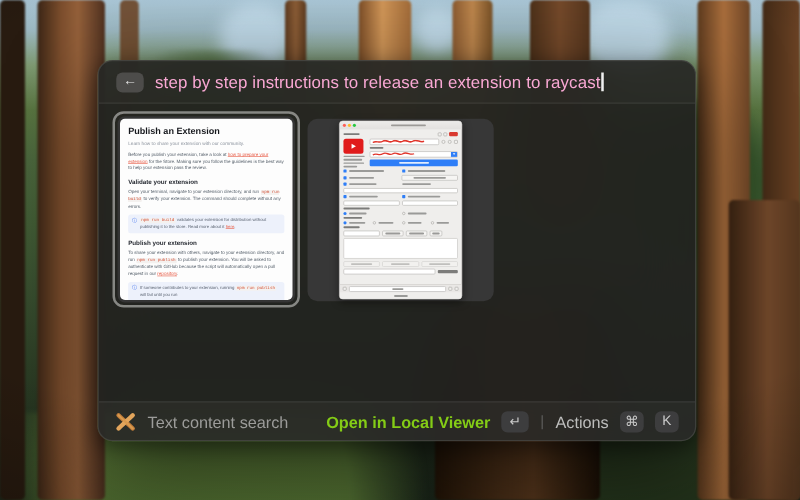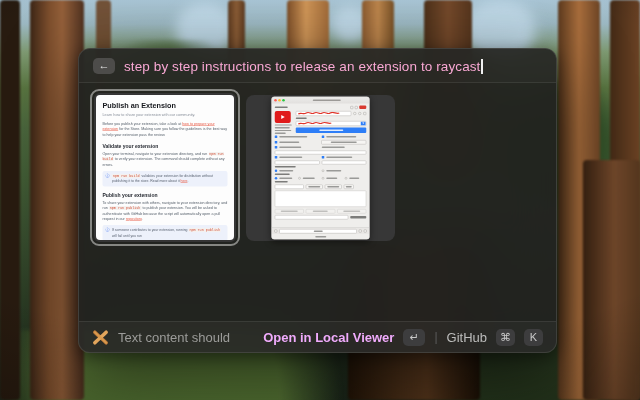--- a/index.html
+++ b/index.html
@@ -77,21 +77,21 @@
   .sq{display:inline-block;width:6px;height:6px;border:1px solid #a8a6a3;border-radius:1.5px;background:#f2f1ef;}
   .redpill{width:14px;height:7px;border-radius:2px;background:#d93a30;}
   .sl-foot{height:13px;background:#e9e7e5;border-top:1px solid #cfcdca;display:flex;align-items:center;padding:0 5px;gap:4px;flex:0 0 auto;}
   .sl-bottom{height:10px;display:flex;align-items:center;justify-content:center;flex:0 0 auto;background:#efeeec;}
 
   
   .footer{flex:0 0 31px;display:flex;align-items:center;padding:0 13px;gap:9px;
     border-top:1px solid rgba(255,255,255,.08);background:rgba(255,255,255,.035);}
   .mode-label{color:#9c9c9a;font-size:13px;}
   .spacer{flex:1;}
-  .primary-label{color:#f0abfc;font-size:13px;font-weight:700;}
+  .primary-label{color:#84cc16;font-size:13px;font-weight:700;}
   .kbd{min-width:19px;height:17px;padding:0 4px;border-radius:5px;background:#3d3d3e;color:#c9c9c9;
     font-size:11px;display:flex;align-items:center;justify-content:center;}
   .fdiv{color:#5d5d5c;font-size:12px;}
   .actions-label{color:#bdbdbc;font-size:13px;font-weight:500;}
 </style>
 </head>
 <body>
 
 <div class="stage">
 
@@ -331,24 +331,24 @@
       </div>
 
     </div>
 
     <div class="footer">
       <svg width="17" height="17" viewBox="0 0 24 24">
         <path d="M4 4.5 C9 9.5,15 14.5,20 19.5" stroke="#c07c3a" stroke-width="5" stroke-linecap="round" fill="none"></path>
         <path d="M20 4.5 C15 9.5,9 14.5,4 19.5" stroke="#e2a55c" stroke-width="5" stroke-linecap="round" fill="none"></path>
         <path d="M4 4.5 C9 9.5,15 14.5,20 19.5" stroke="#d99a4e" stroke-width="2.4" stroke-linecap="round" fill="none"></path>
       </svg>
-      <span class="mode-label">Text content should</span>
+      <span class="mode-label">Text content search</span>
       <span class="spacer"></span>
       <span class="primary-label">Open in Local Viewer</span>
       <span class="kbd" style="min-width:22px;">↵</span>
       <span class="fdiv">|</span>
-      <span class="actions-label">GitHub</span>
+      <span class="actions-label">Actions</span>
       <span class="kbd">⌘</span>
       <span class="kbd">K</span>
     </div>
 
   </div>
 </div>
 
 </body></html>

